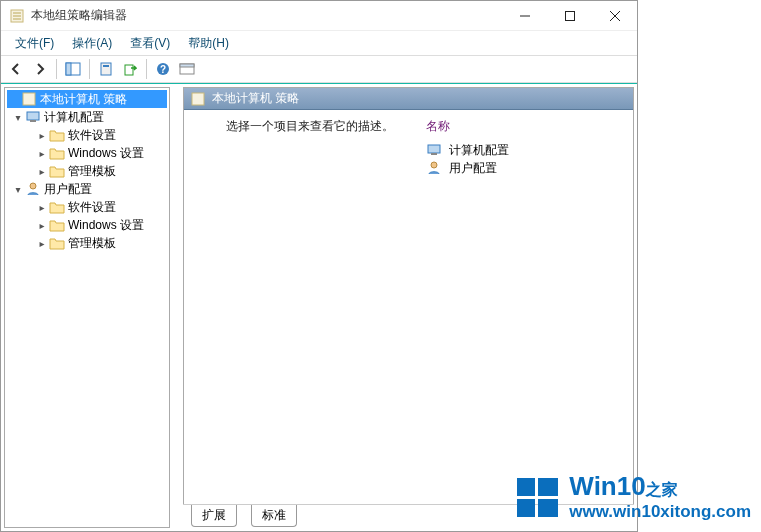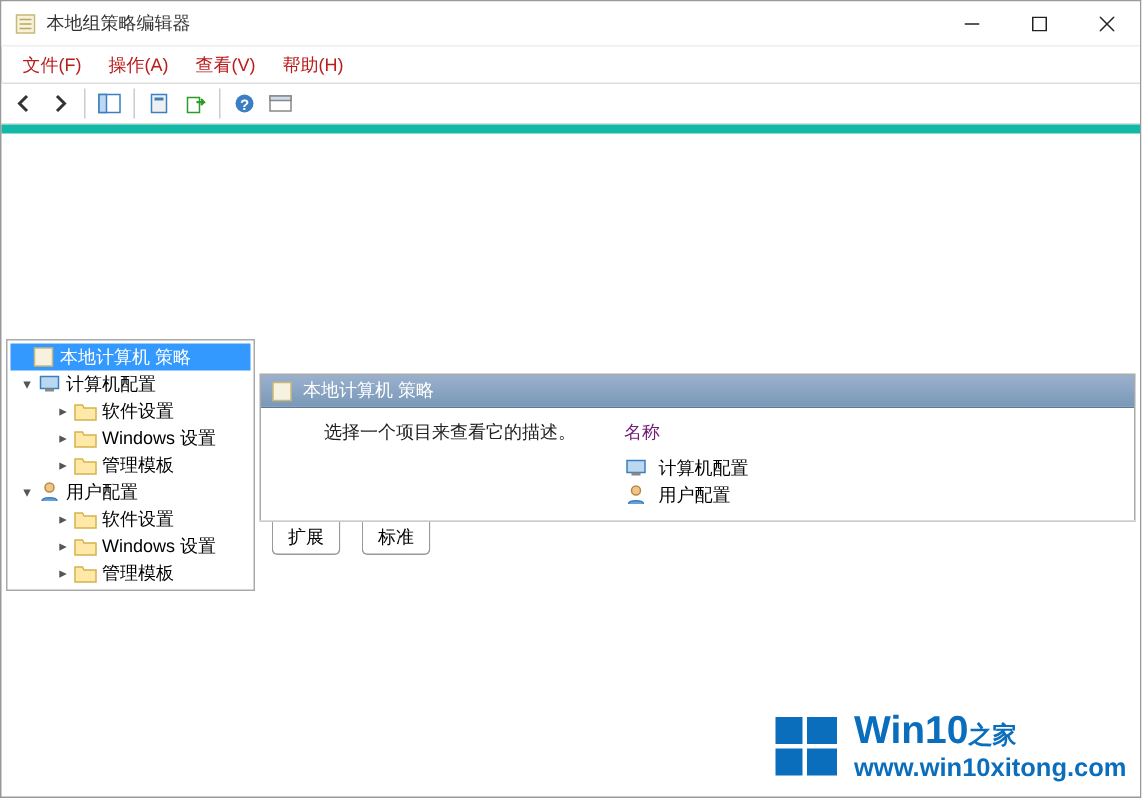--- a/index.html
+++ b/index.html
@@ -1,28 +1,28 @@
 <!DOCTYPE html>
 <html><head>
 <meta charset="utf-8">
 <style>
 * { box-sizing: border-box; margin: 0; padding: 0; }
 body { font-family: "Microsoft YaHei", "Segoe UI", Tahoma, sans-serif; font-size: 12px; background: #fff; width: 761px; height: 532px; overflow: hidden; position: relative; }
-.outer { border: 1px solid #999; width: 761px; height: 532px; display: flex; flex-direction: column; background: #fff; }
+.outer { border: 1px solid #999; width: 638px; height: 532px; display: flex; flex-direction: column; background: #fff; }
 .titlebar { height: 30px; display: flex; align-items: center; padding: 0 0 0 8px; background: #fff; border-bottom: 1px solid #eee; }
 .titlebar .icon { width: 16px; height: 16px; margin-right: 6px; }
 .titlebar .title { flex: 1; color: #333; font-size: 12px; }
 .winctl { display: flex; }
 .winctl div { width: 45px; height: 29px; display: flex; align-items: center; justify-content: center; color: #333; cursor: default; }
 .menubar { height: 24px; display: flex; align-items: center; padding: 0 6px; gap: 2px; }
-.menubar span { padding: 2px 8px; color: #b91c1c; cursor: default; }
+.menubar span { padding: 2px 8px; color: #0c4a6e; cursor: default; }
 .toolbar { height: 28px; border-top: 1px solid #ddd; border-bottom: 1px solid #ddd; display: flex; align-items: center; padding: 0 4px; gap: 2px; background: #fff; }
 .toolbar .tb { width: 22px; height: 22px; display: flex; align-items: center; justify-content: center; border: 1px solid transparent; }
 .toolbar .sep { width: 1px; height: 20px; background: #ccc; margin: 0 3px; }
-.content { flex: 1; display: flex; border-top: 6px solid #14b8a6; padding: 3px; gap: 3px; min-height: 0; align-items: center; }
+.content { flex: 1; display: flex; border-top: 1px solid #14b8a6; padding: 3px; gap: 13px; min-height: 0; }
 .tree { width: 166px; border: 1px solid #aaa; background: #fff; overflow: auto; padding: 2px; }
 .tree-row { display: flex; align-items: center; height: 18px; white-space: nowrap; cursor: default; }
 .tree-row.selected { background: #3399ff; color: #fff; }
 .arrow { width: 14px; display: inline-flex; justify-content: center; font-size: 10px; color: #555; }
 .ticon { width: 16px; height: 16px; margin-right: 3px; display: inline-flex; align-items: center; justify-content: center; }
 .right-panel { flex: 1; display: flex; flex-direction: column; border: 1px solid #aaa; min-height: 0; }
 .right-header { background: linear-gradient(#9ab1cd, #7a98b8); color: #fff; height: 22px; display: flex; align-items: center; padding: 0 6px; border-bottom: 1px solid #5a7a9a; }
 .right-header .icon { margin-right: 6px; }
 .right-body { flex: 1; display: flex; padding: 8px; gap: 10px; min-height: 0; margin-left: 34px; }
 .desc-col { width: 190px; color: #222; }

